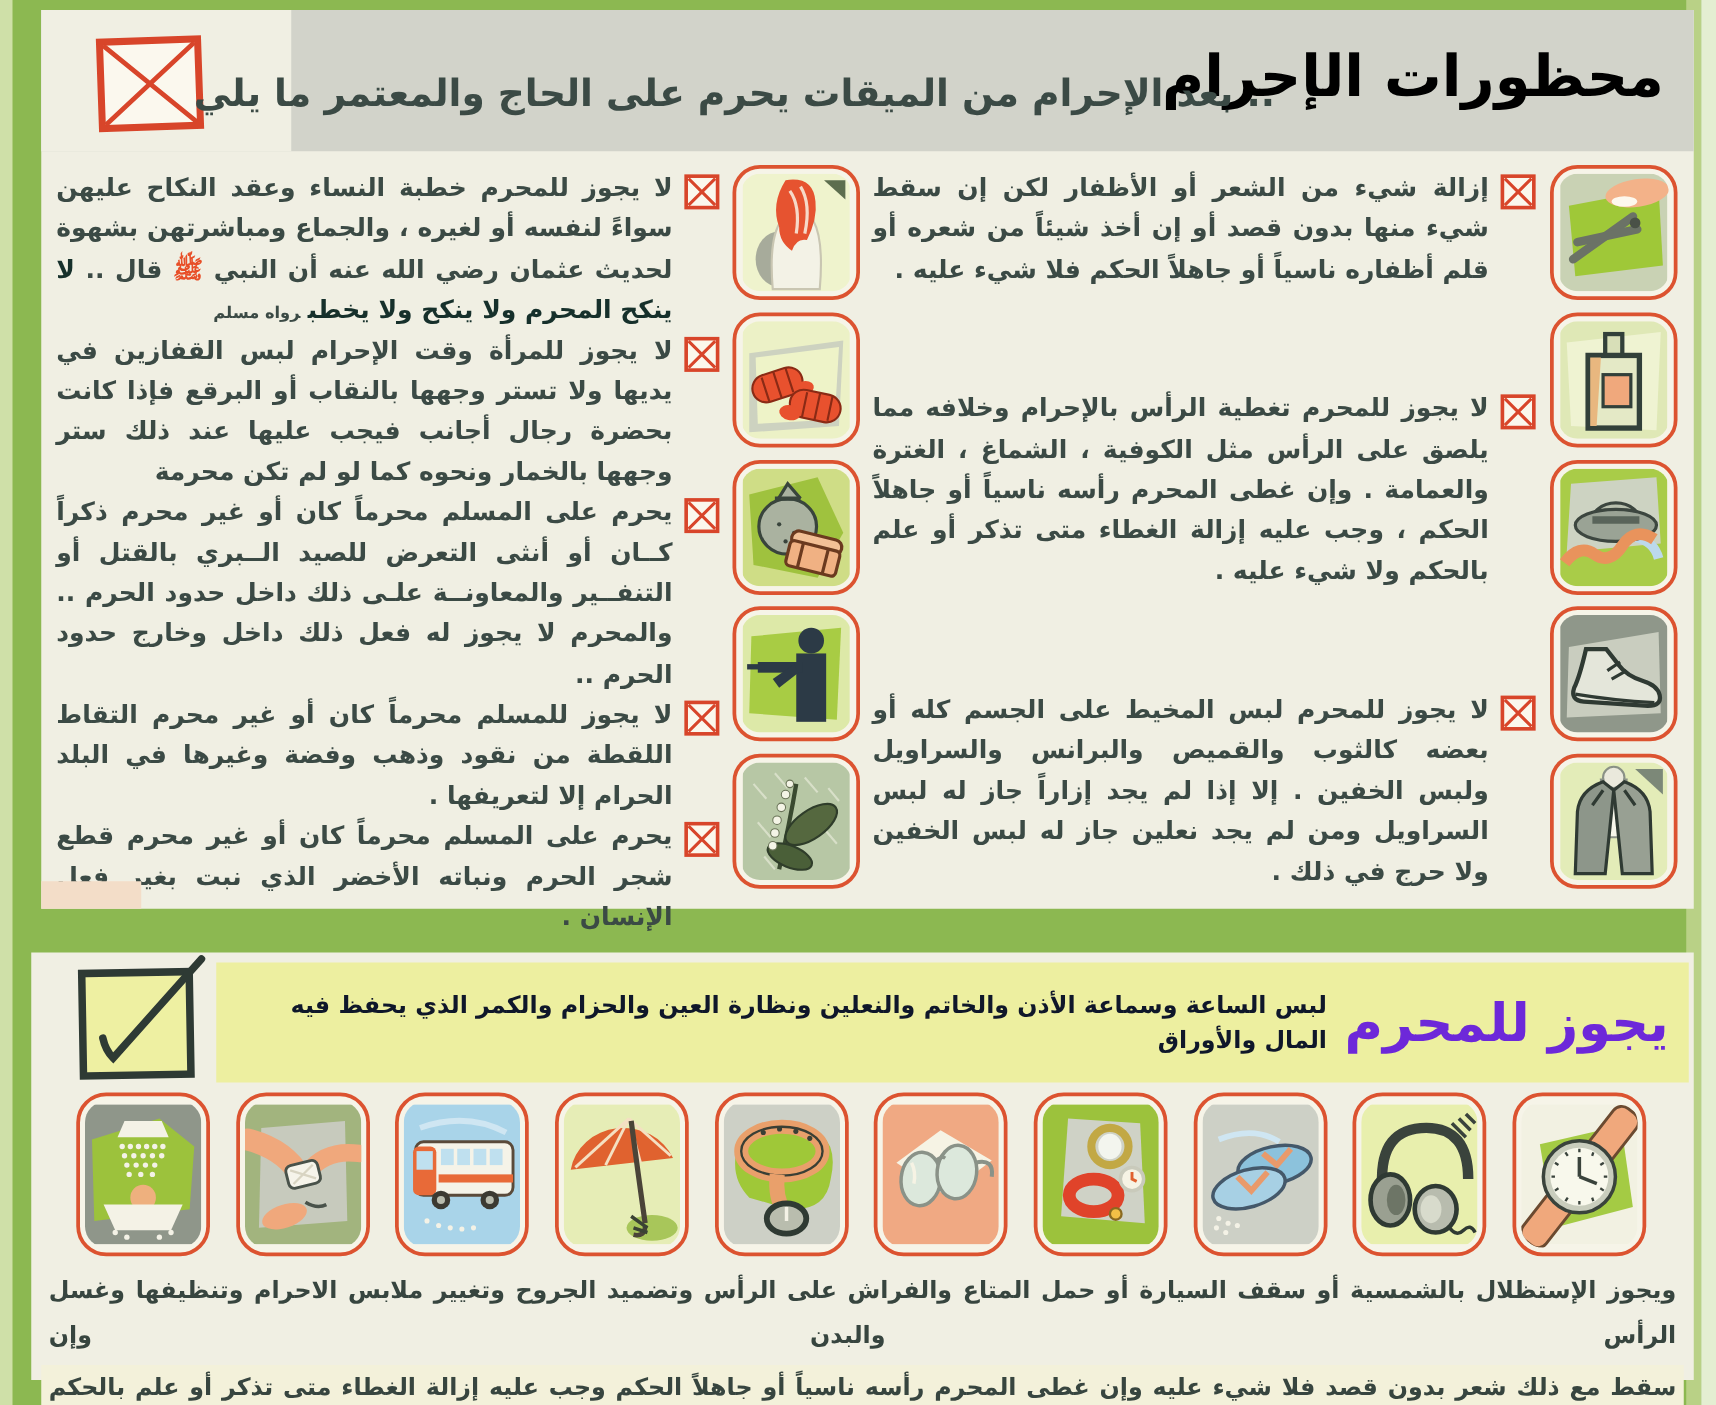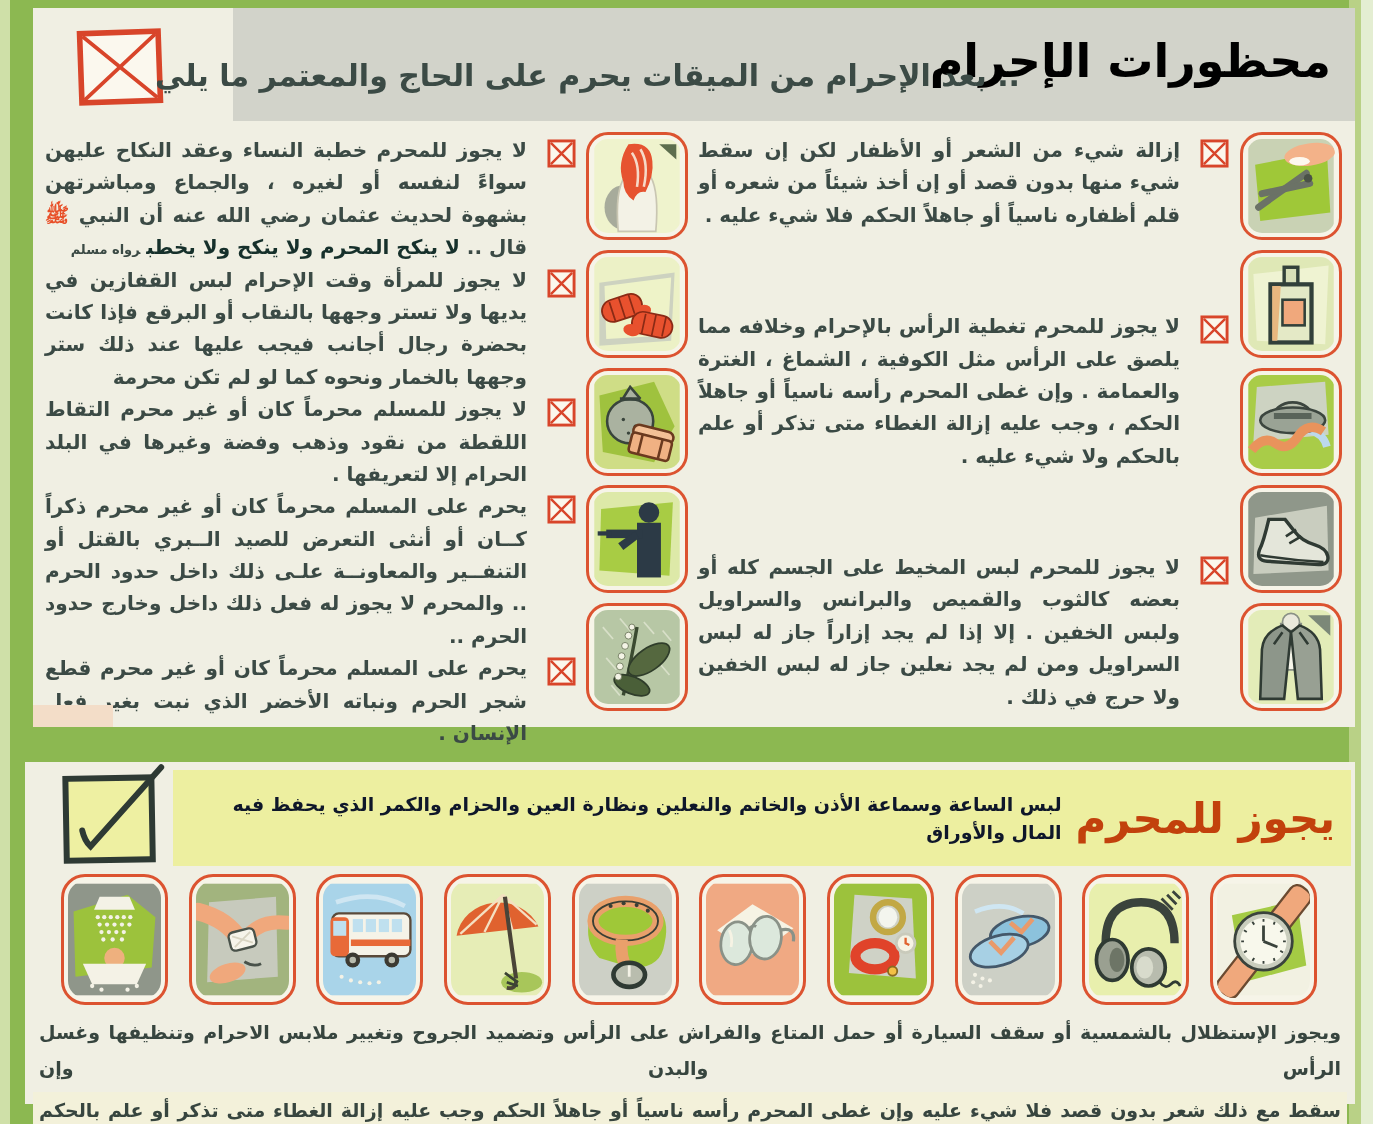--- a/index.html
+++ b/index.html
@@ -23,33 +23,33 @@
   .xbox-big{position:absolute;left:44px;top:20px;width:86px;height:78px;transform:rotate(-2deg);}
   .xbox-big svg{width:100%;height:100%;display:block;}
 
   .columns{position:absolute;left:12px;right:12px;top:122px;bottom:14px;display:flex;direction:rtl;gap:10px;}
   .icol{flex:0 0 104px;display:flex;flex-direction:column;justify-content:space-between;align-items:center;padding:2px 0;}
   .icol-mid{flex:0 0 100px;}
   .ic{width:102px;height:108px;background:#f6f4e8;border:3px solid #dc5330;border-radius:22px;padding:4px;box-sizing:border-box;}
   .ic svg{width:100%;height:100%;display:block;border-radius:15px;}
 
   .tcol{flex:1 1 0;display:flex;flex-direction:column;justify-content:space-between;direction:rtl;padding-top:4px;}
-  .item{display:flex;gap:20px;align-items:flex-start;}
+  .item{display:flex;gap:9px;align-items:flex-start;}
   .xm{flex:0 0 29px;width:29px;height:29px;margin-top:5px;}
   .itxt{margin:0;font-size:20px;line-height:1.62;font-weight:bold;color:#3b4a45;
         text-align:justify;text-align-last:right;}
   .pbuh{color:#e84f28;}
   .hadith{color:#16302b;font-weight:bold;}
   .hsrc{font-size:13px;margin:0 6px;}
 
   
   .bottom-panel{position:absolute;left:25px;top:762px;width:1330px;height:342px;background:#f0efe3;}
   .perm-header{position:absolute;top:8px;left:148px;right:4px;height:96px;background:#edefa0;
                display:flex;direction:rtl;align-items:center;gap:14px;padding:0 16px;box-sizing:border-box;}
-  .perm-title{margin:0;font-size:42px;font-weight:bold;color:#c2410c;white-space:nowrap;letter-spacing:-1px;}
+  .perm-title{margin:0;font-size:42px;font-weight:bold;color:#6d28d9;white-space:nowrap;letter-spacing:-1px;}
   .perm-sub{margin:0;font-size:19px;line-height:1.5;font-weight:bold;color:#0f172a;text-align:right;}
   .checkbox{position:absolute;left:33px;top:2px;width:110px;height:102px;transform:rotate(-1deg);}
   .checkbox svg{width:100%;height:100%;display:block;overflow:visible;}
   .perm-icons{position:absolute;top:112px;left:36px;right:38px;height:132px;display:flex;justify-content:space-between;}
   .pic{width:107px;height:131px;background:#f6f4e8;border:3px solid #dc5330;border-radius:24px;padding:4px;box-sizing:border-box;}
   .pic svg{width:100%;height:100%;display:block;border-radius:17px;}
   .perm-footer{position:absolute;top:252px;left:8px;right:8px;direction:rtl;}
   .fline{margin:0 0 6px;font-size:19px;line-height:1.9;font-weight:bold;color:#37453f;
          text-align:justify;text-align-last:justify;padding:0 6px;}
   .fline2{background:#f3f1da;}
@@ -254,28 +254,28 @@
             <rect x="2" y="2" width="26" height="26" fill="#fbf7ec" stroke="#d8452a" stroke-width="3"></rect>
             <path d="M4,4 L26,26 M26,4 L4,26" stroke="#d8452a" stroke-width="2.5"></path>
           </svg>
         <p class="itxt">لا يجوز للمرأة وقت الإحرام لبس القفازين في يديها ولا تستر وجهها بالنقاب أو البرقع فإذا كانت بحضرة رجال أجانب فيجب عليها عند ذلك ستر وجهها بالخمار ونحوه كما لو لم تكن محرمة</p>
       </div>
       <div class="item">
         <svg class="xm" viewBox="0 0 30 30">
             <rect x="2" y="2" width="26" height="26" fill="#fbf7ec" stroke="#d8452a" stroke-width="3"></rect>
             <path d="M4,4 L26,26 M26,4 L4,26" stroke="#d8452a" stroke-width="2.5"></path>
           </svg>
+        <p class="itxt">يحرم على المسلم محرماً كان أو غير محرم ذكراً كــان أو أنثى التعرض للصيد الــبري بالقتل أو التنفــير والمعاونــة علـى ذلك داخل حدود الحرم .. والمحرم لا يجوز له فعل ذلك داخل وخارج حدود الحرم ..</p>
+      </div>
+      <div class="item">
+        <svg class="xm" viewBox="0 0 30 30">
+            <rect x="2" y="2" width="26" height="26" fill="#fbf7ec" stroke="#d8452a" stroke-width="3"></rect>
+            <path d="M4,4 L26,26 M26,4 L4,26" stroke="#d8452a" stroke-width="2.5"></path>
+          </svg>
         <p class="itxt">لا يجوز للمسلم محرماً كان أو غير محرم التقاط اللقطة من نقود وذهب وفضة وغيرها في البلد الحرام إلا لتعريفها .</p>
-      </div>
-      <div class="item">
-        <svg class="xm" viewBox="0 0 30 30">
-            <rect x="2" y="2" width="26" height="26" fill="#fbf7ec" stroke="#d8452a" stroke-width="3"></rect>
-            <path d="M4,4 L26,26 M26,4 L4,26" stroke="#d8452a" stroke-width="2.5"></path>
-          </svg>
-        <p class="itxt">يحرم على المسلم محرماً كان أو غير محرم ذكراً كــان أو أنثى التعرض للصيد الــبري بالقتل أو التنفــير والمعاونــة علـى ذلك داخل حدود الحرم .. والمحرم لا يجوز له فعل ذلك داخل وخارج حدود الحرم ..</p>
       </div>
       <div class="item">
         <svg class="xm" viewBox="0 0 30 30">
             <rect x="2" y="2" width="26" height="26" fill="#fbf7ec" stroke="#d8452a" stroke-width="3"></rect>
             <path d="M4,4 L26,26 M26,4 L4,26" stroke="#d8452a" stroke-width="2.5"></path>
           </svg>
         <p class="itxt">يحرم على المسلم محرماً كان أو غير محرم قطع شجر الحرم ونباته الأخضر الذي نبت بغير فعل الإنسان .</p>
       </div>
     </div>
 

